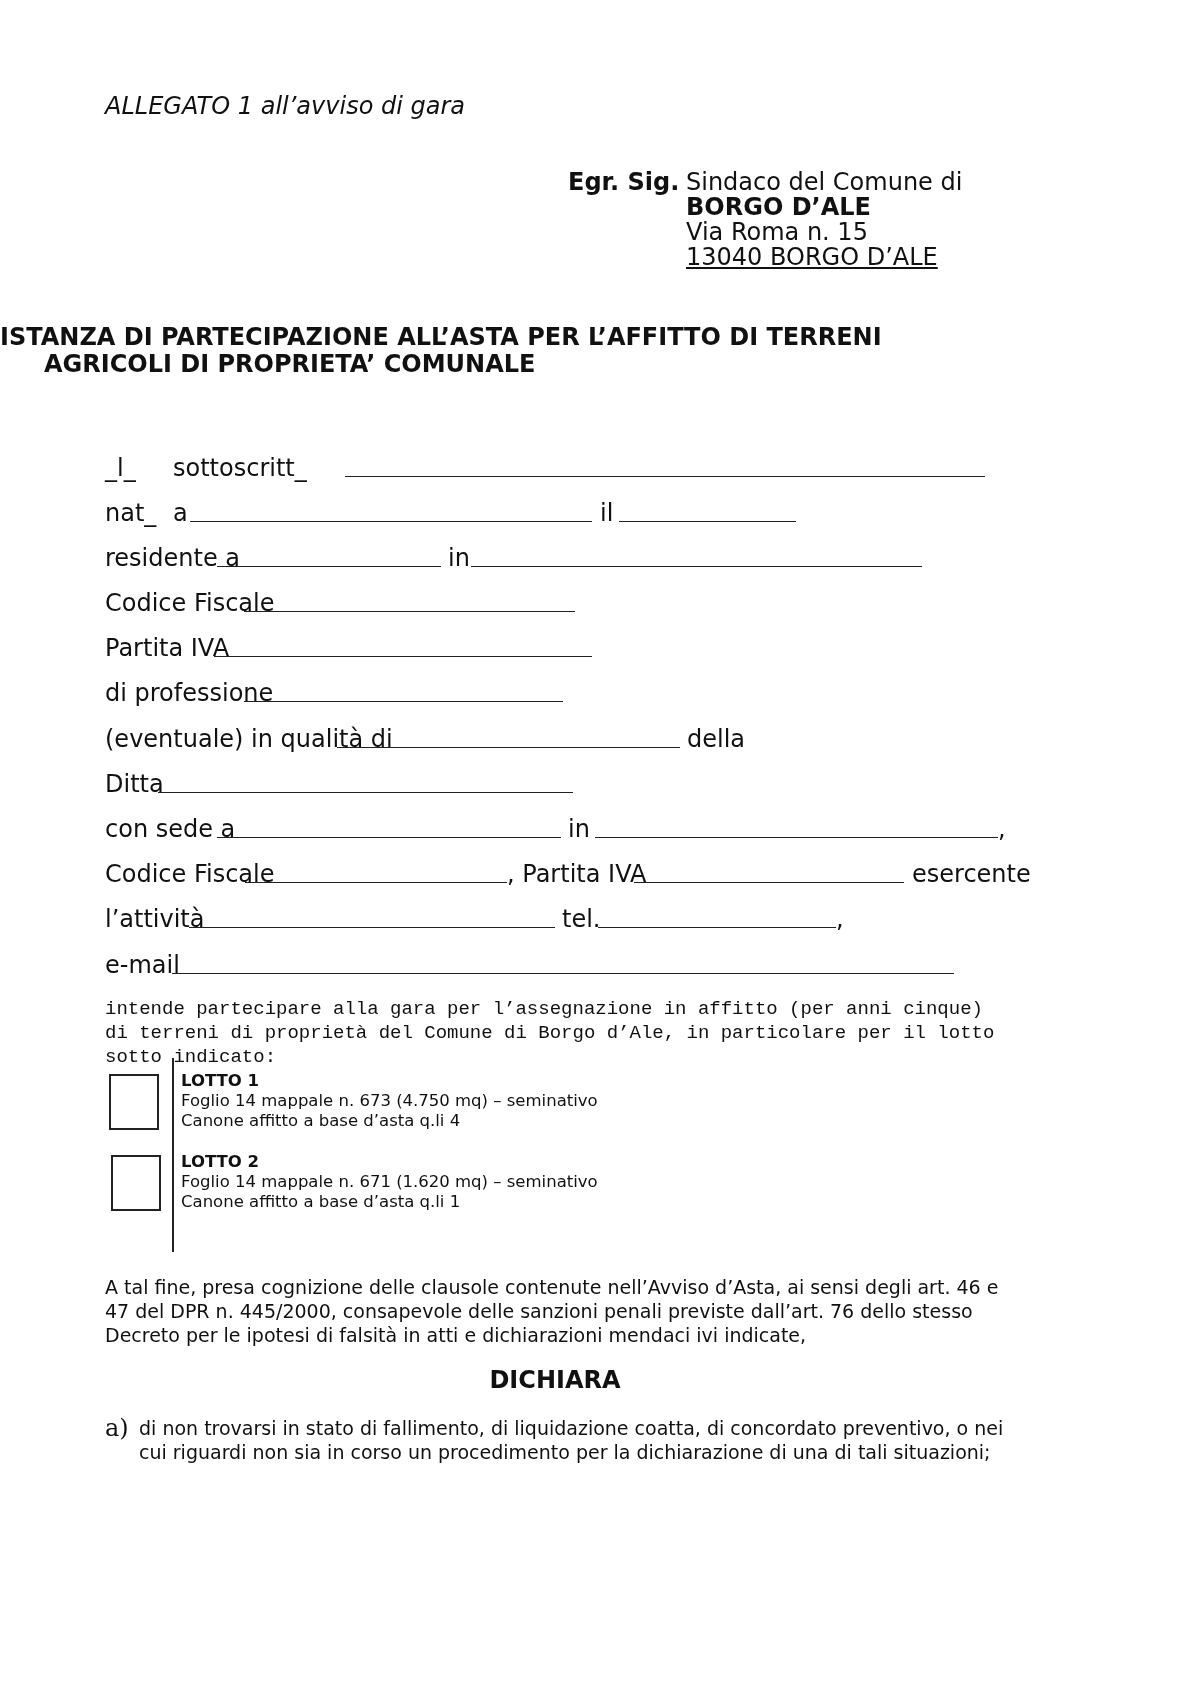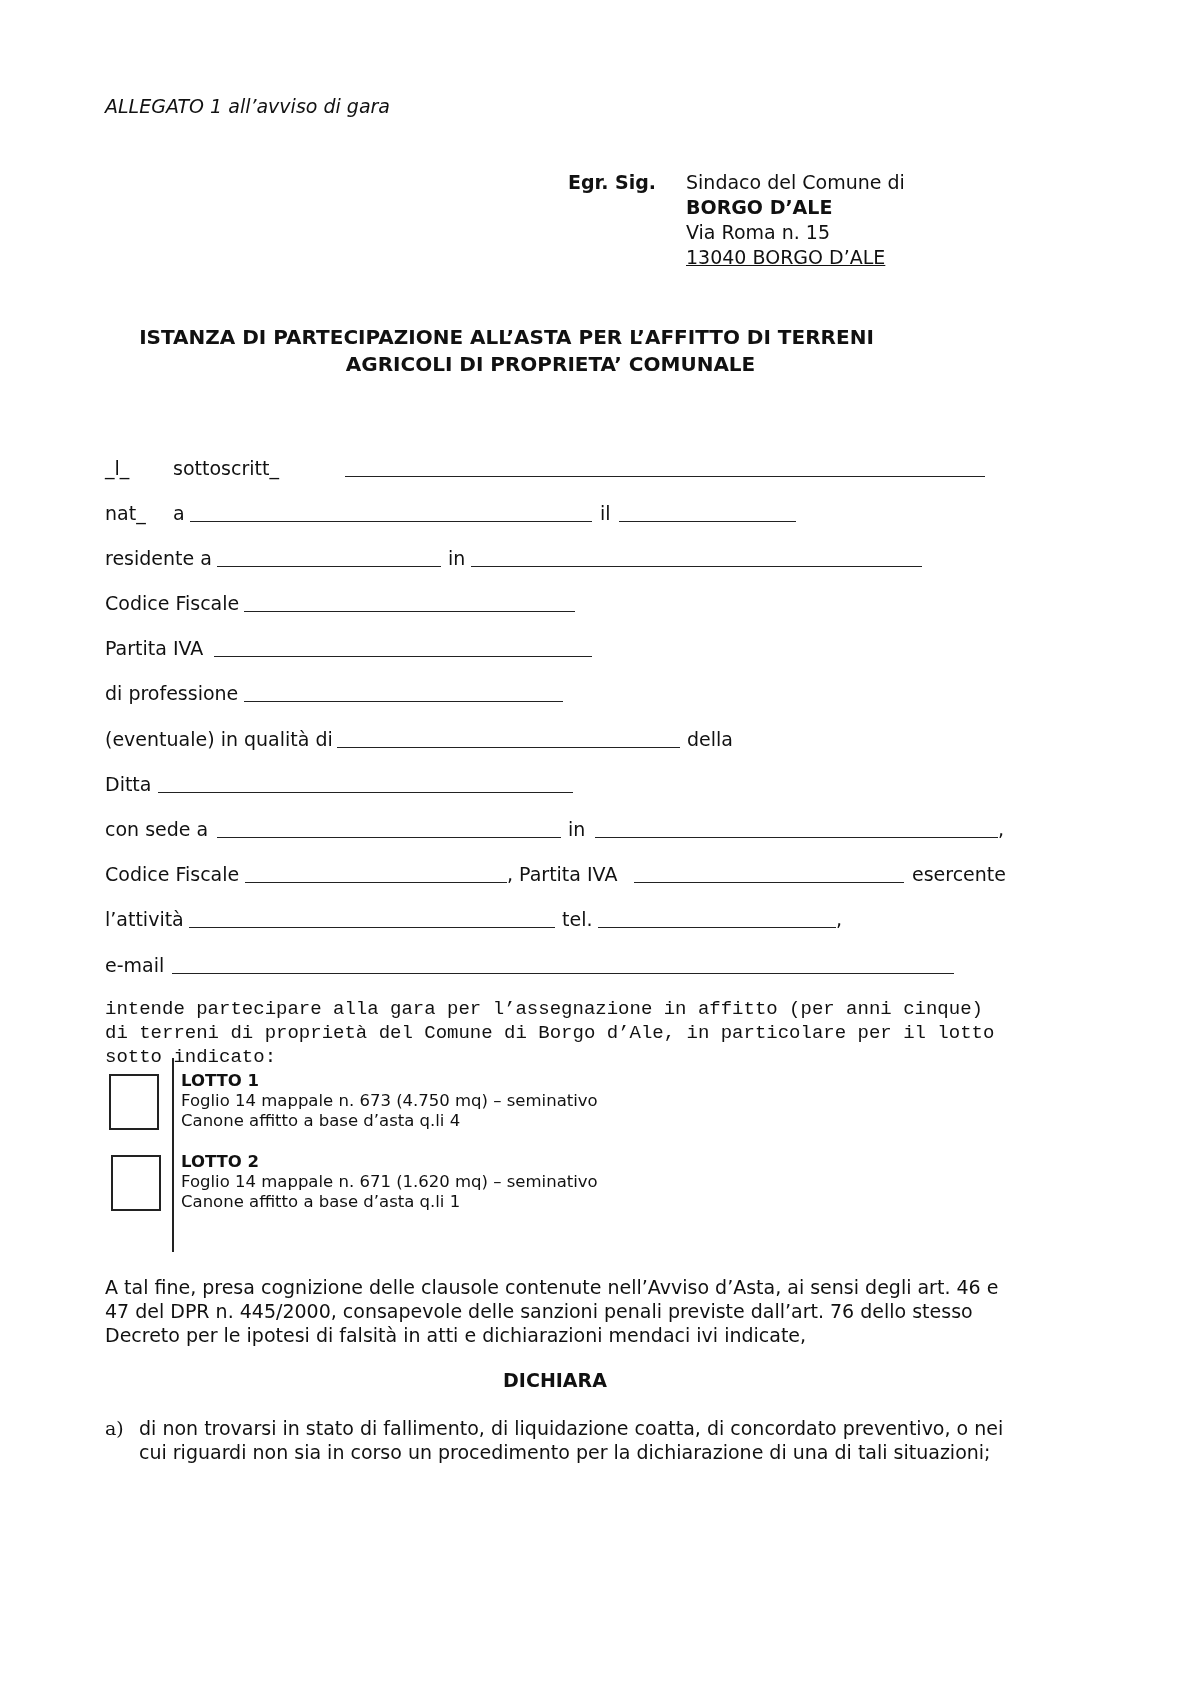--- a/index.html
+++ b/index.html
@@ -1,23 +1,23 @@
 <!DOCTYPE html>
 <html><head>
 <meta charset="utf-8">
 <style>
   html, body { margin: 0; padding: 0; background: #ffffff; }
   body { width: 1191px; height: 1684px; position: relative; overflow: hidden;
          font-family: "DejaVu Sans", "Liberation Sans", sans-serif; color: #111; }
   .abs { position: absolute; white-space: nowrap; }
-  .txt { font-size: 19px; line-height: 24px; }
+  .txt { font-size: 24px; line-height: 24px; }
   .ital { font-style: italic; }
   .bold { font-weight: bold; }
   .u { text-decoration: underline; }
-  .title { font-size: 20px; font-weight: bold; line-height: 26px; text-align: center; width: 1013px; left: 0; }
+  .title { font-size: 24px; font-weight: bold; line-height: 26px; width: 1013px; left: 0; }
   .line { display: inline-block; border-bottom: 1.4px solid #222; height: 18px; vertical-align: baseline; }
   .para { font-size: 19px; line-height: 24px; white-space: normal; }
   .checkbox { position: absolute; border: 2px solid #222; background: #fff; box-sizing: border-box; }
   .vrule { position: absolute; width: 1.5px; background: #222; }
   .lotto { font-size: 16.5px; line-height: 21px; }
   .serif { font-family: "DejaVu Serif", "Liberation Serif", serif; }
 </style>
 </head>
 <body>
 

